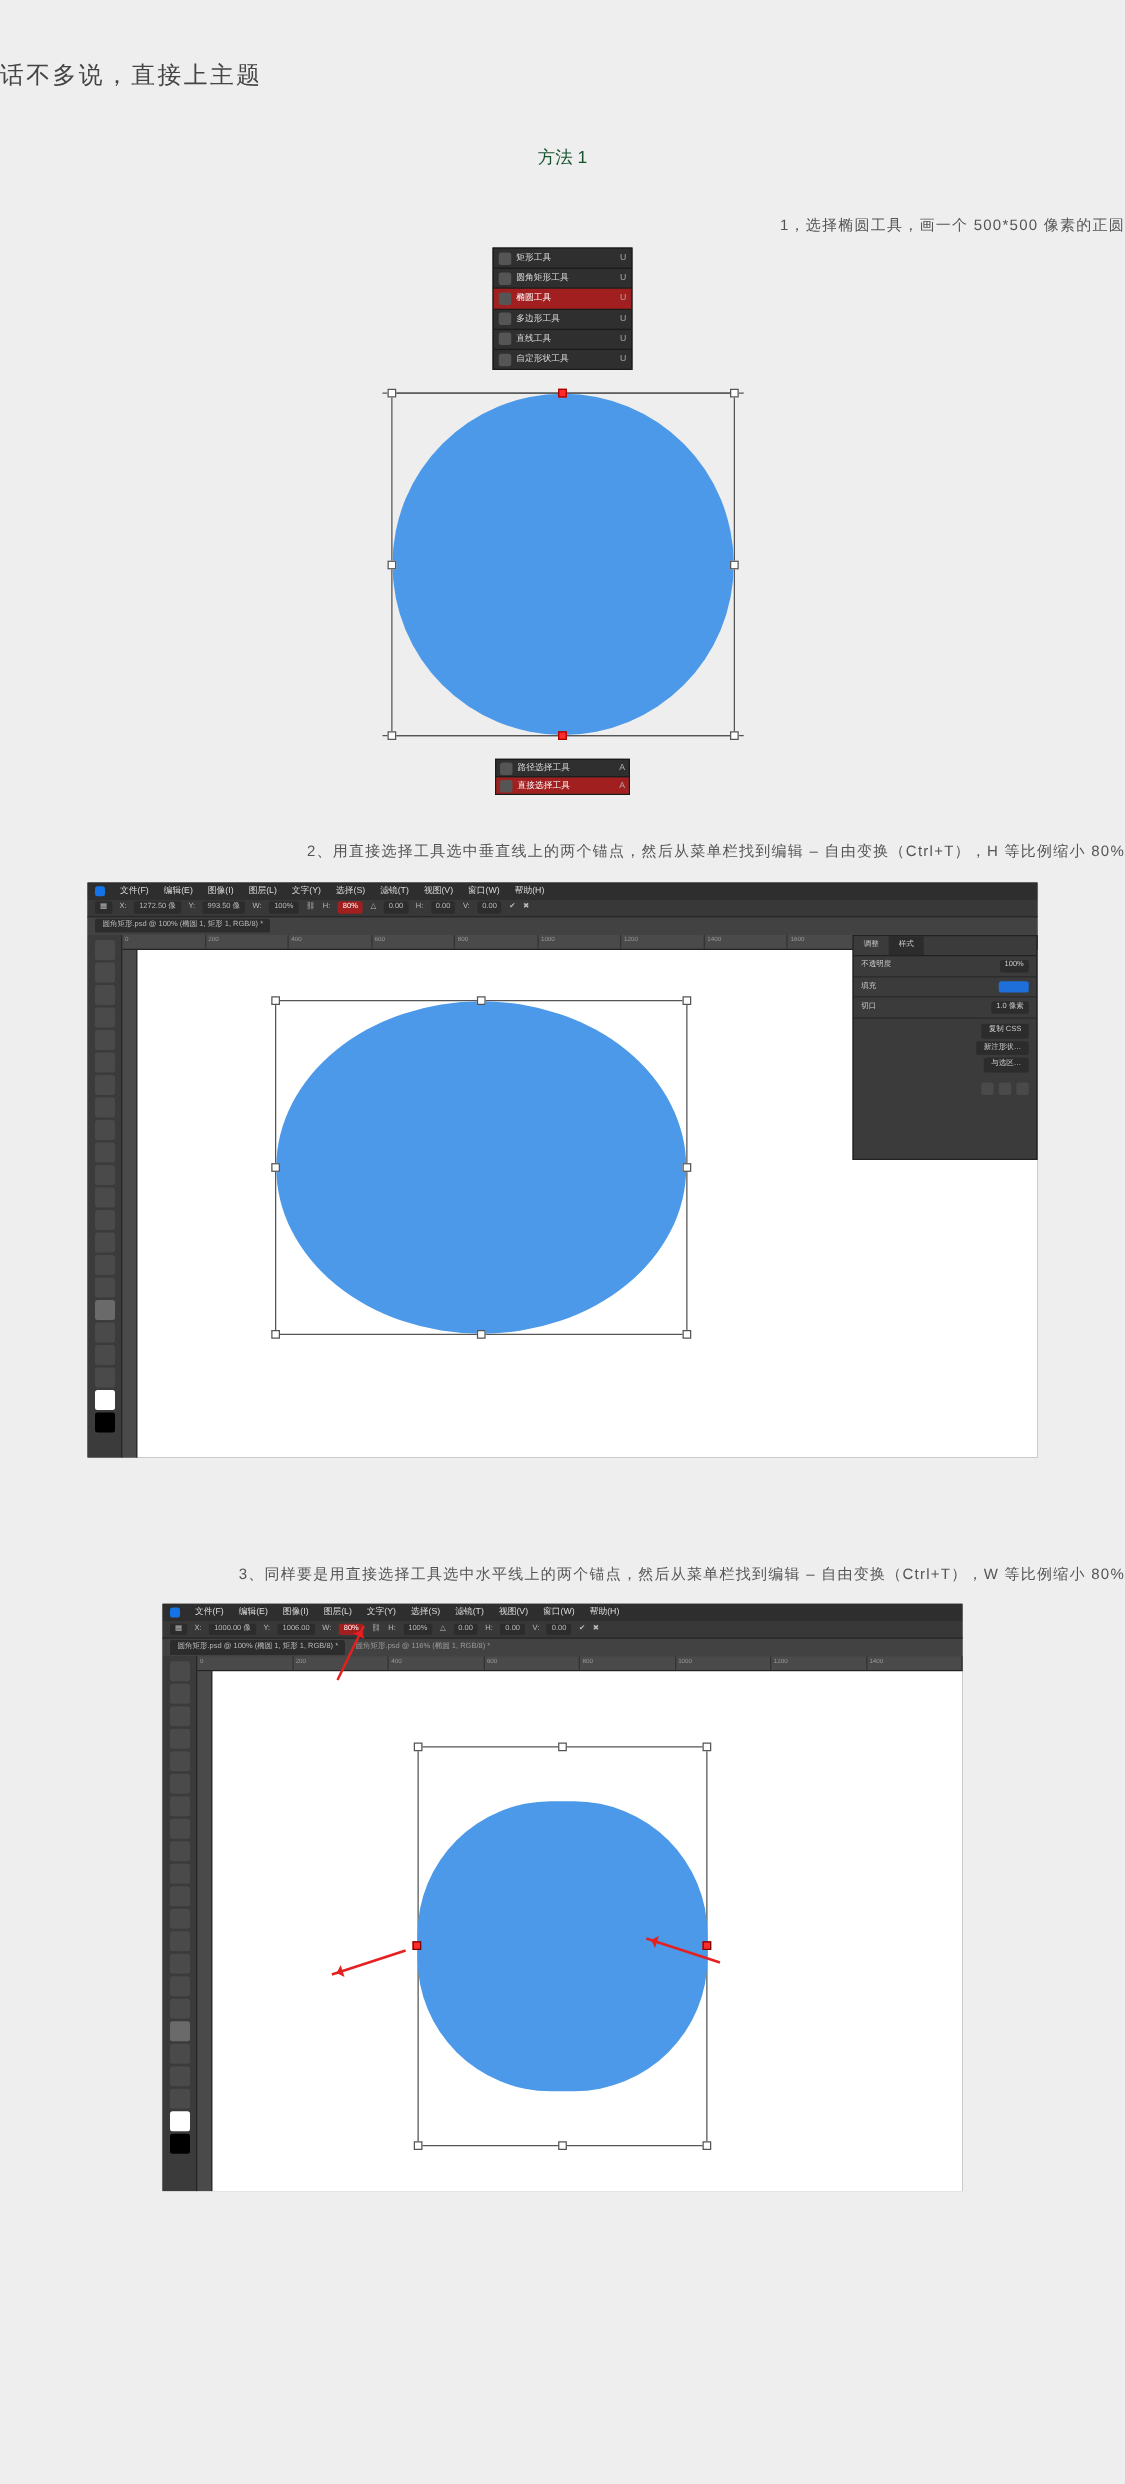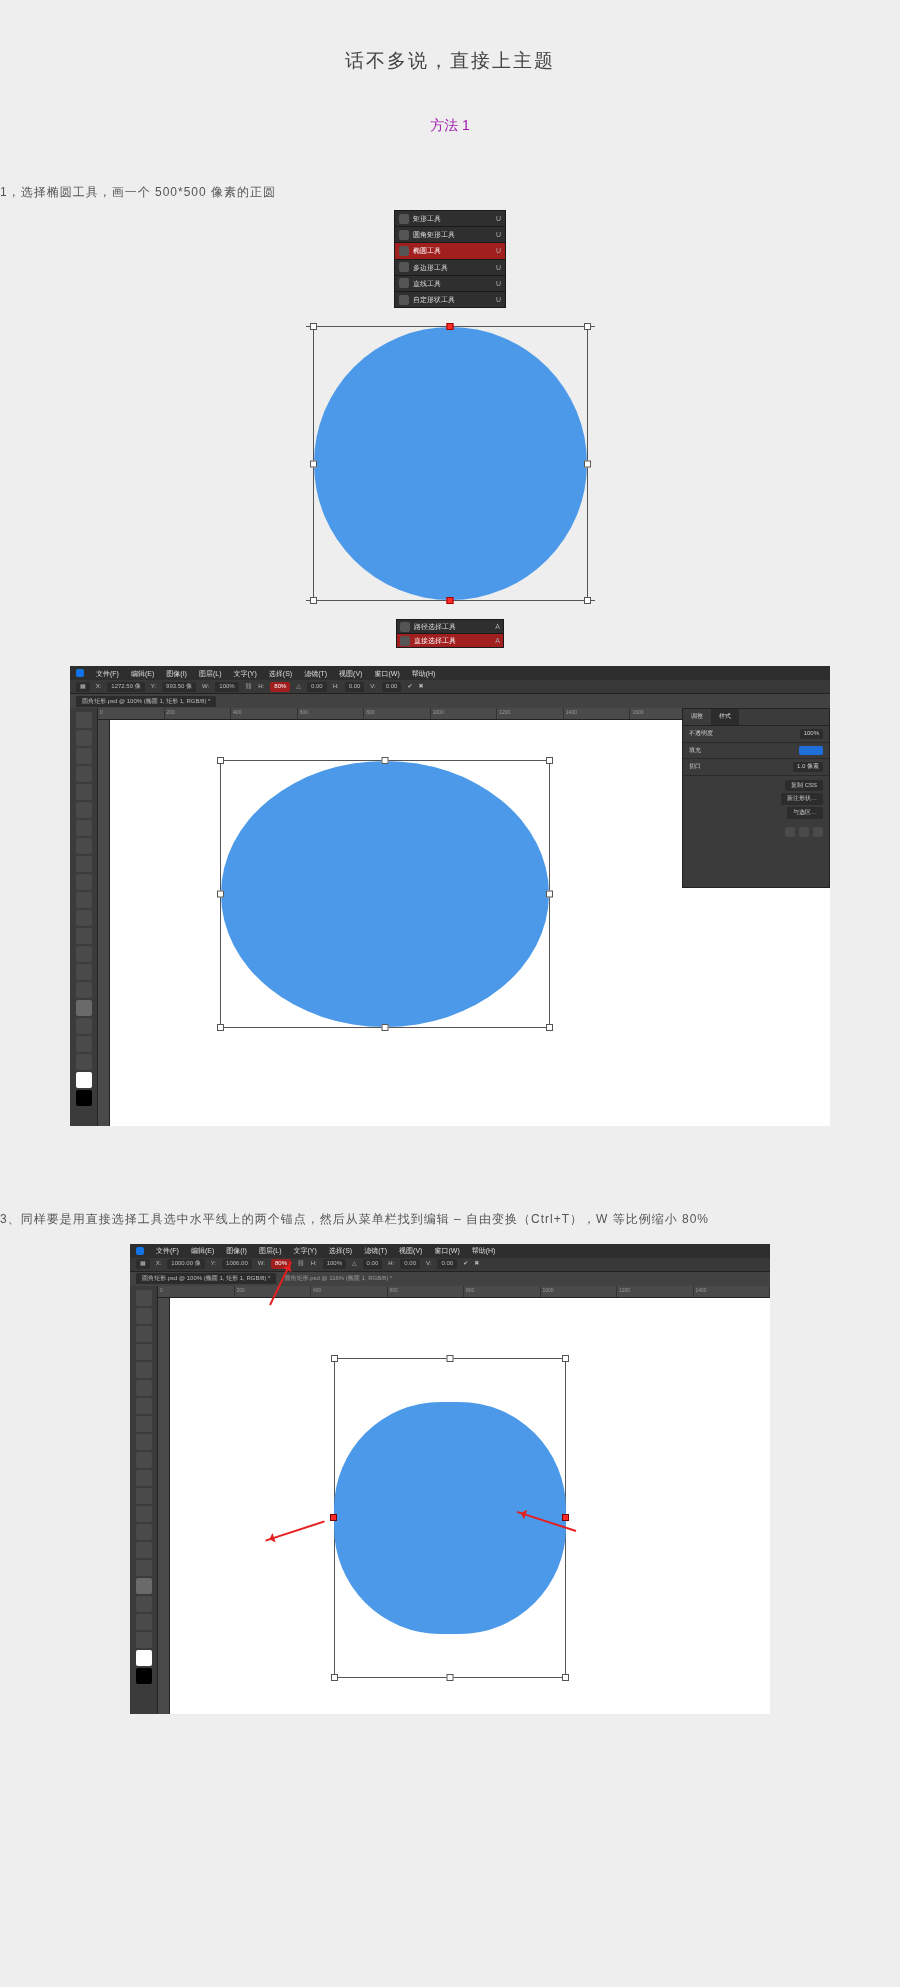--- a/index.html
+++ b/index.html
@@ -5,23 +5,23 @@
   * { margin: 0; padding: 0; box-sizing: border-box; }
   body {
     width: 900px;
     background: #eeeeee;
     font-family: "Microsoft YaHei", "PingFang SC", sans-serif;
     color: #555;
     font-size: 14px;
     line-height: 1.6;
   }
   .wrap { width: 900px; padding-top: 46px; }
-  .title-lg { text-align: center; font-size: 19px; color: #444; letter-spacing: 2px; margin-bottom: 38px; }
-  .subtitle { text-align: center; font-size: 14px; color: #a21caf; margin-bottom: 46px; }
-  .step-caption { text-align: left; font-size: 12px; color: #555; letter-spacing: 1px; }
+  .title-lg { text-align: left; font-size: 19px; color: #444; letter-spacing: 2px; margin-bottom: 38px; }
+  .subtitle { text-align: center; font-size: 14px; color: #14532d; margin-bottom: 34px; }
+  .step-caption { text-align: right; font-size: 12px; color: #555; letter-spacing: 1px; }
 
   
   .s1 { position: relative; width: 420px; margin: 0 auto; padding-top: 8px; }
 
   
   .flyout {
     width: 112px; margin: 0 auto 18px;
     background: #2f2f2f; border: 1px solid #1a1a1a;
     font-size: 7px; color: #ddd;
   }
@@ -229,20 +229,21 @@
           <span class="key">A</span>
         </div>
       <div class="row active">
           <span class="ico"></span>
           <span>直接选择工具</span>
           <span class="key">A</span>
         </div>
     </div>
   </div>
 
+  <div class="step-caption" style="margin-top:36px;">2、用直接选择工具选中垂直线上的两个锚点，然后从菜单栏找到编辑 – 自由变换（Ctrl+T），H 等比例缩小 80%</div>
 
   <div class="ps-window">
     <div class="ps-menubar">
       <span class="logo"></span>
       <span>文件(F)</span>
       <span>编辑(E)</span>
       <span>图像(I)</span>
       <span>图层(L)</span>
       <span>文字(Y)</span>
       <span>选择(S)</span>

